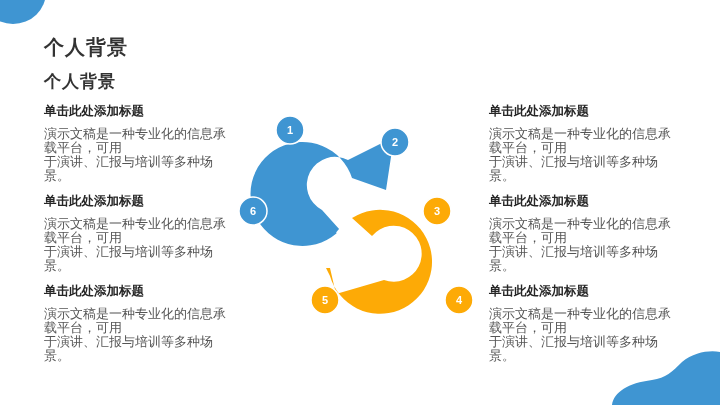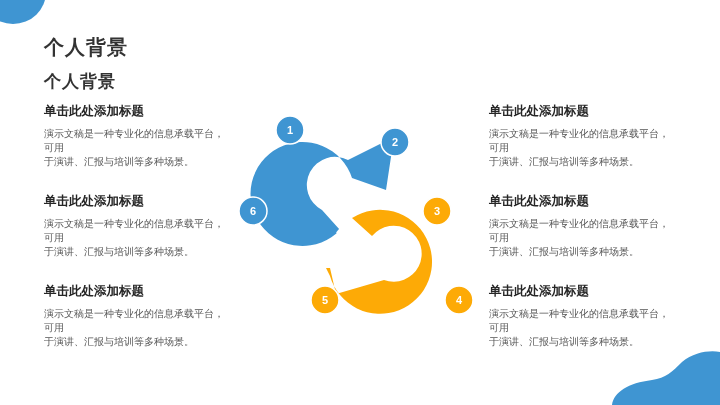--- a/index.html
+++ b/index.html
@@ -3,21 +3,21 @@
   <meta charset="utf-8">
   <style>
     html,body{margin:0;padding:0;}
     body{width:720px;height:405px;position:relative;overflow:hidden;background:#ffffff;font-family:"DejaVu Sans","Liberation Sans",sans-serif;}
     .blob-tl{position:absolute;left:-20px;top:-40px;width:66px;height:64px;border-radius:50%;background:#3f95d2;}
     .blob-br{position:absolute;left:0;top:0;}
     .title1{position:absolute;left:44px;top:34px;font-size:20px;font-weight:bold;color:#333;letter-spacing:1px;}
     .title2{position:absolute;left:44px;top:70px;font-size:17px;font-weight:bold;color:#333;letter-spacing:1px;}
     .block{position:absolute;width:185px;}
     .block .h{font-size:12.5px;font-weight:bold;color:#262626;margin-bottom:7px;white-space:nowrap;}
-    .block .p{font-size:10px;color:#555;line-height:14px;}
+    .block .p{font-size:13px;color:#555;line-height:14px;}
     .diagram{position:absolute;left:0;top:0;}
     .num{font-family:"Liberation Sans",sans-serif;font-size:11px;font-weight:bold;fill:#fff;}
   </style>
 </head>
 <body>
 
 <div class="blob-tl"></div>
 <svg class="blob-br" width="720" height="405">
   <path d="M612,405 C614,392 628,383 652,380 C666,378 672,372 682,362 C694,352 710,350 720,352 L720,405 Z" fill="#3f95d2"></path>
 </svg>

